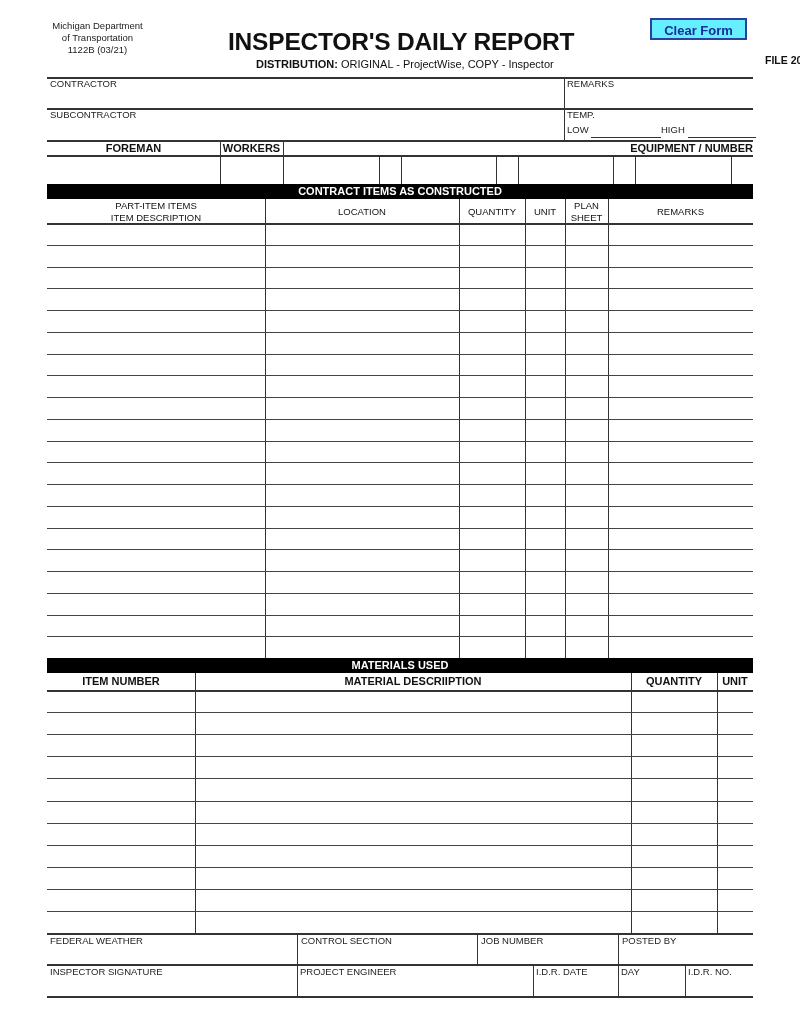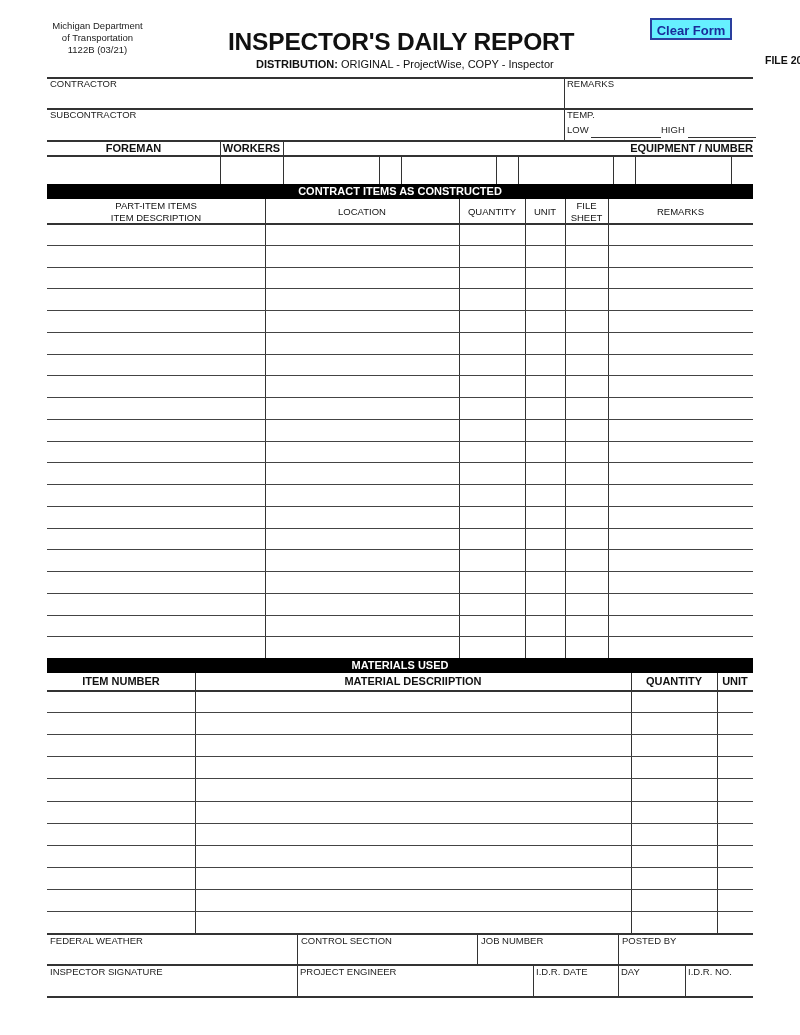--- a/index.html
+++ b/index.html
@@ -8,21 +8,21 @@
   .abs { position:absolute; }
   .hl { position:absolute; height:0; border-top:1.5px solid #444; }
   .hl.thick { border-top:2px solid #333; }
   .vl { position:absolute; width:0; border-left:1.5px solid #333; }
   .lbl { position:absolute; font-size:9.5px; color:#222; white-space:nowrap; }
   .hdr { position:absolute; font-size:11px; font-weight:bold; text-align:center; white-space:nowrap; }
   .hdr-sm { position:absolute; font-size:9.5px; text-align:center; line-height:12px; }
   .bar { position:absolute; background:#000; color:#fff; font-weight:bold; font-size:11px;
          text-align:center; }
   .field { position:absolute; background:transparent; border:none; outline:none; }
-  #clear-btn { position:absolute; left:650px; top:18px; width:82px; height:22px;
+  #clear-btn { position:absolute; left:650px; top:18px; width:97px; height:22px;
                background:#66f0ff; border:2px solid #2a3f9e; color:#1a2c9a; font-weight:bold;
                font-size:13px; text-align:center; line-height:21px; box-sizing:border-box; cursor:pointer; }
 </style>
 </head>
 <body>
 
 <div class="abs" style="left:40px;top:20px;width:115px;text-align:center;font-size:9.5px;line-height:12px;color:#222;">
   <div>Michigan Department</div>
   <div>of Transportation</div>
   <div>1122B  (03/21)</div>
@@ -77,21 +77,21 @@
 
 <div class="bar" style="left:47px;top:184px;width:706px;height:15px;line-height:15px;">CONTRACT ITEMS AS CONSTRUCTED</div>
 <div class="hdr-sm" style="left:47px;top:200px;width:218px;">
   <div>PART-ITEM ITEMS</div>
   <div>ITEM DESCRIPTION</div>
 </div>
 <div class="hdr-sm" style="left:265px;top:206px;width:194px;">LOCATION</div>
 <div class="hdr-sm" style="left:459px;top:206px;width:66px;">QUANTITY</div>
 <div class="hdr-sm" style="left:525px;top:206px;width:40px;">UNIT</div>
 <div class="hdr-sm" style="left:565px;top:200px;width:43px;">
-  <div>FILE</div>
+  <div>PLAN</div>
   <div>SHEET</div>
 </div>
 <div class="hdr-sm" style="left:608px;top:206px;width:145px;">REMARKS</div>
 <div id="ci-grid">
     <div class="vl" style="left:265px;top:199px;height:459px;"></div>
     <div class="vl" style="left:459px;top:199px;height:459px;"></div>
     <div class="vl" style="left:525px;top:199px;height:459px;"></div>
     <div class="vl" style="left:565px;top:199px;height:459px;"></div>
     <div class="vl" style="left:608px;top:199px;height:459px;"></div>
     <div class="hl thick" style="left:47px;top:223px;width:706px;"></div>

